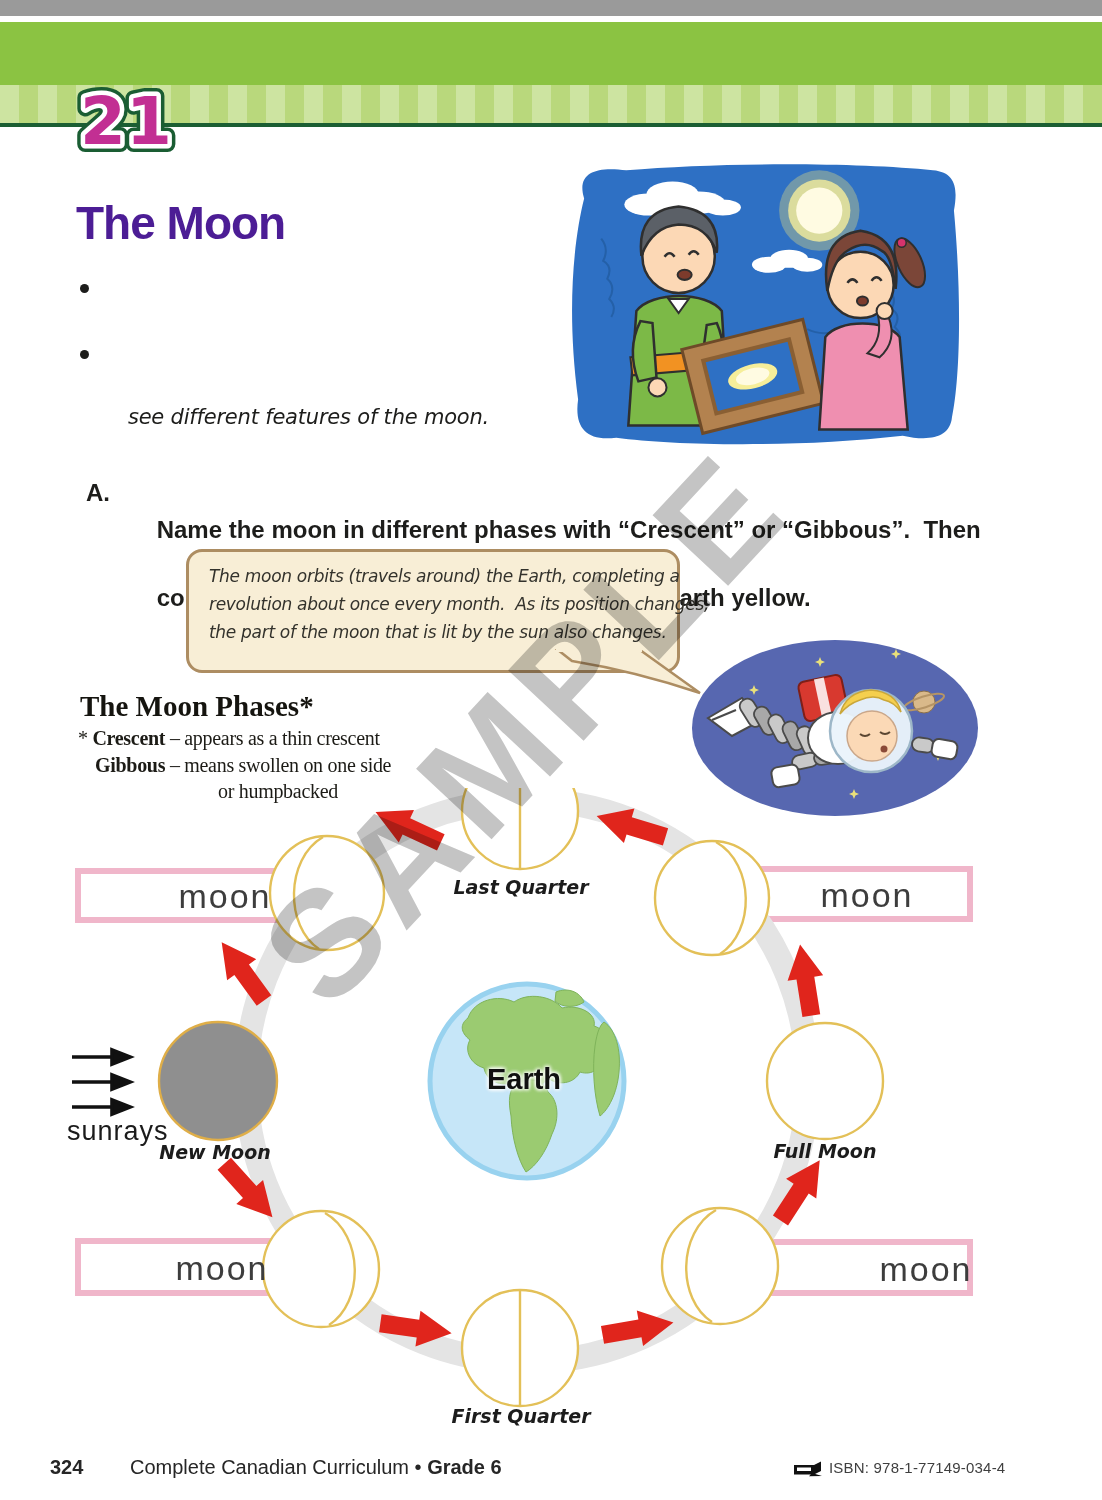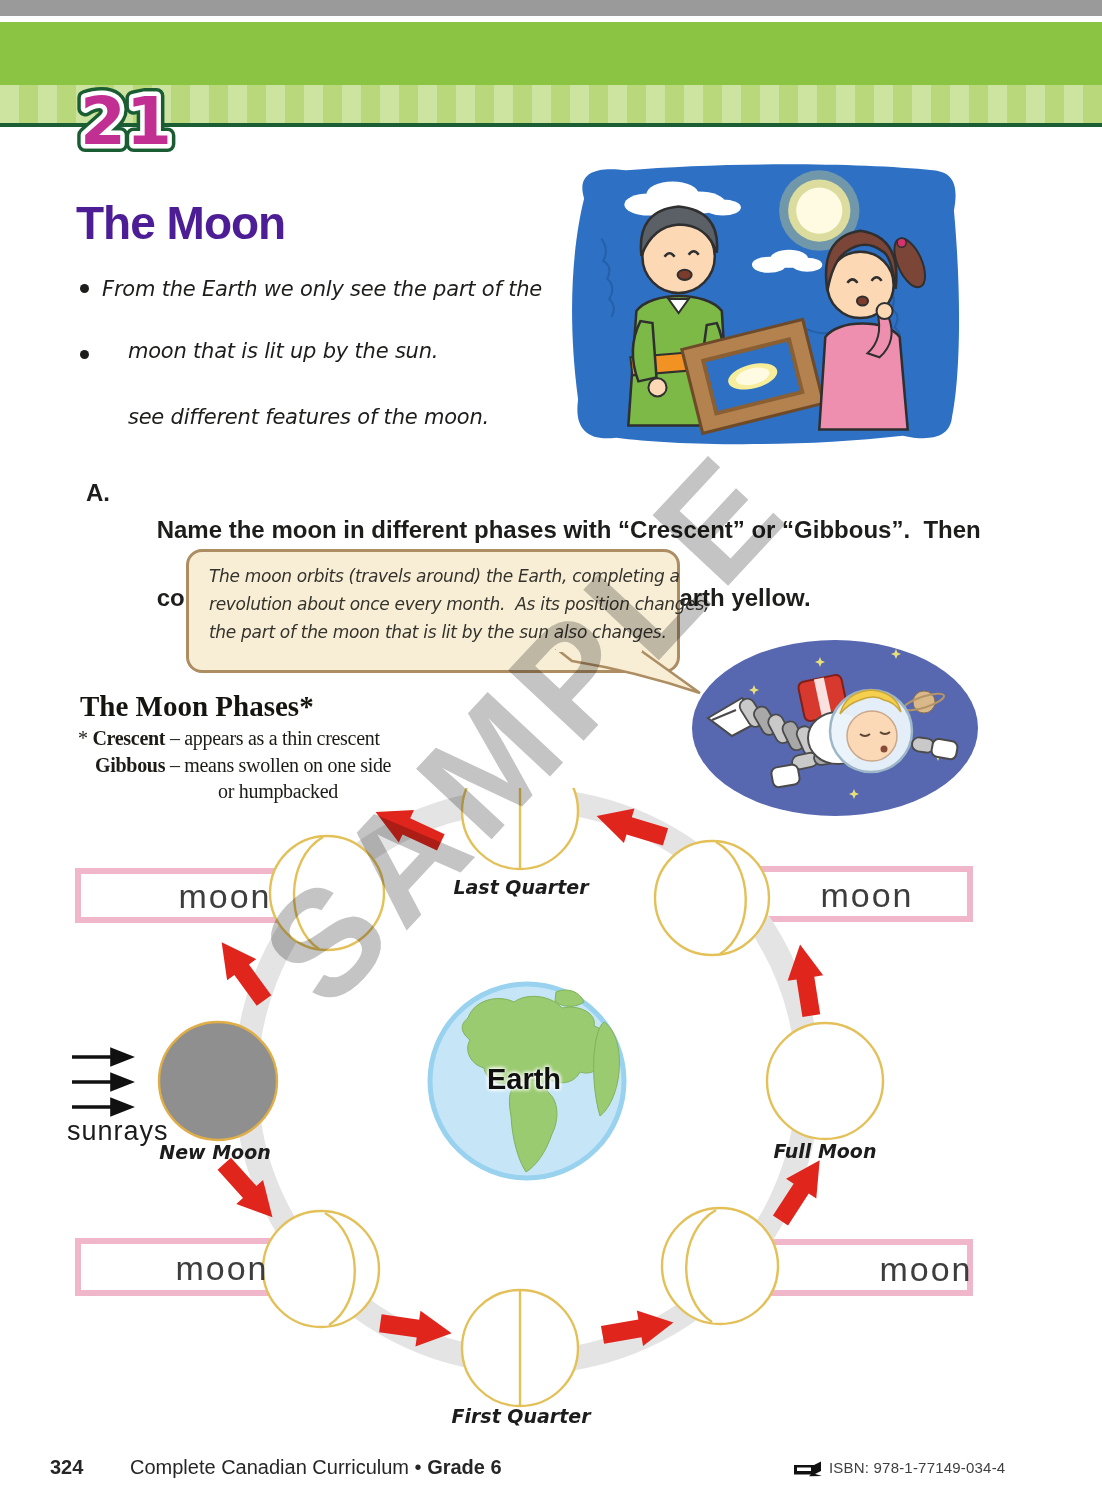--- a/index.html
+++ b/index.html
@@ -71,22 +71,22 @@
   <svg class="abs unit-svg" width="130" height="100">
     <text x="60" y="82" text-anchor="middle" stroke="#1a5d33" stroke-width="16" stroke-linejoin="round" fill="#1a5d33" paint-order="stroke">21</text>
     <text x="60" y="82" text-anchor="middle" stroke="#ffffff" stroke-width="9" stroke-linejoin="round" fill="#ffffff" paint-order="stroke">21</text>
     <text x="60" y="82" text-anchor="middle" fill="#c22f93">21</text>
   </svg>
 
   <div class="abs page-title">The Moon</div>
 
   <div class="abs bullet-row" style="top:258px">
     <span class="dot"></span>
-    <span class="bullet-text"><span>From the Earth we only see the part of the</span><br>
-    <span>moon that is lit up by the sun.</span></span>
+    <span class="bullet-text"><br>
+    </span>
   </div>
   <div class="abs bullet-row" style="top:324px">
     <span class="dot"></span>
     <span class="bullet-text"><br>
     <span>see different features of the moon.</span></span>
   </div>
 
   <svg class="abs" style="left:556px;top:142px" width="412" height="294" viewBox="0 0 410 292">
     <path d="M 28 40 C 20 14 40 8 70 12 C 160 4 300 4 375 12 C 398 14 400 30 396 52 C 404 140 402 220 394 258 C 392 278 372 282 345 276 C 240 288 120 286 60 278 C 30 282 18 268 22 240 C 10 150 18 80 28 40 Z" fill="#2e70c4"></path>
     <g stroke="#2460a8" stroke-width="2" fill="none">

